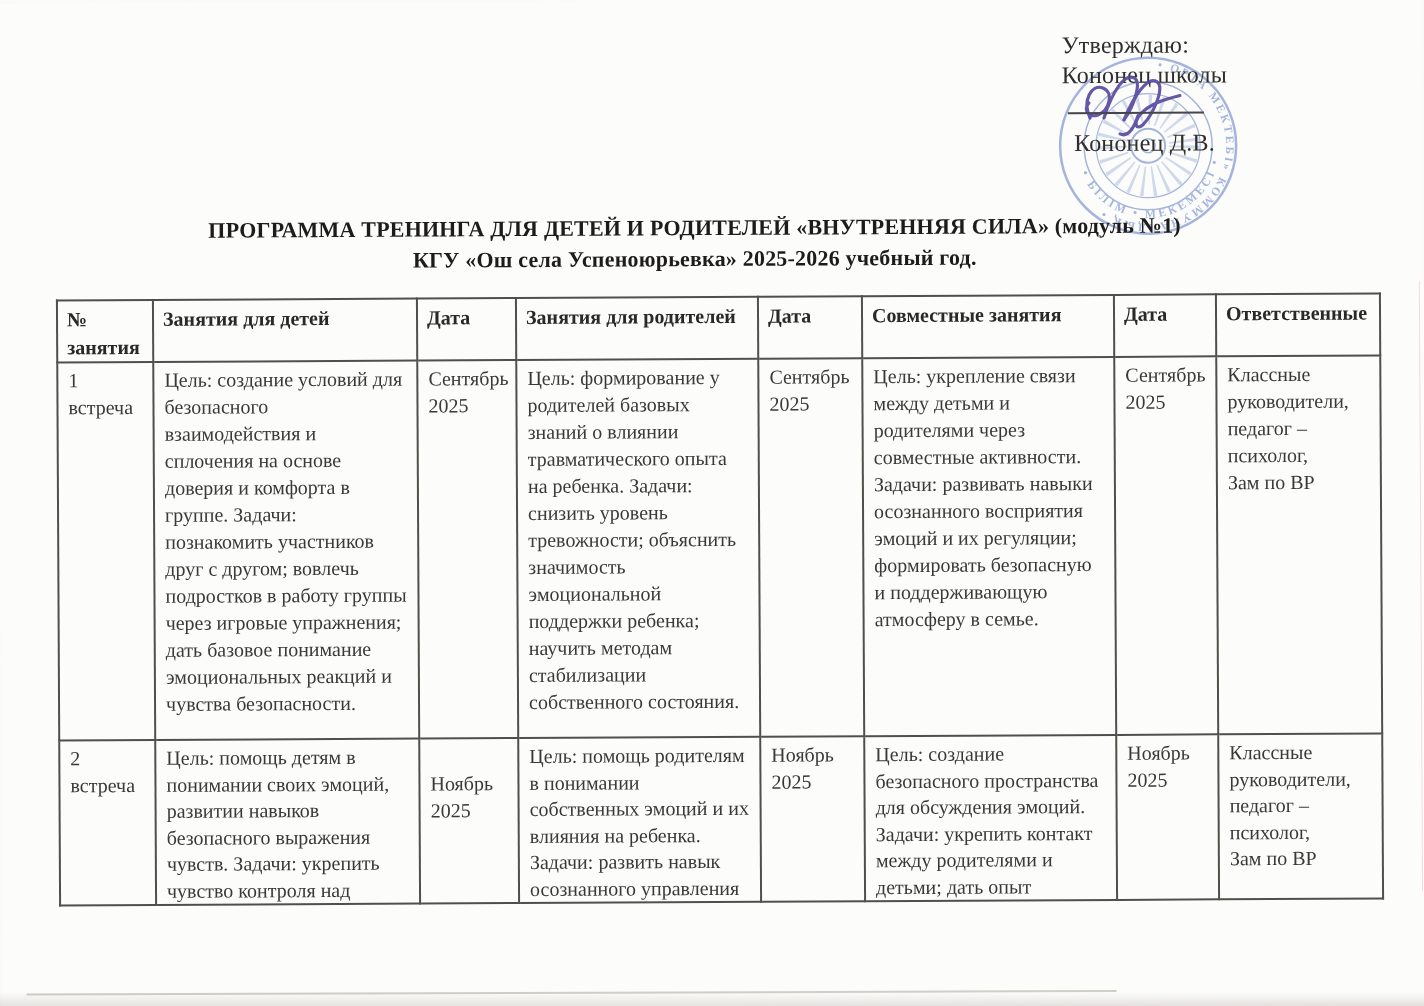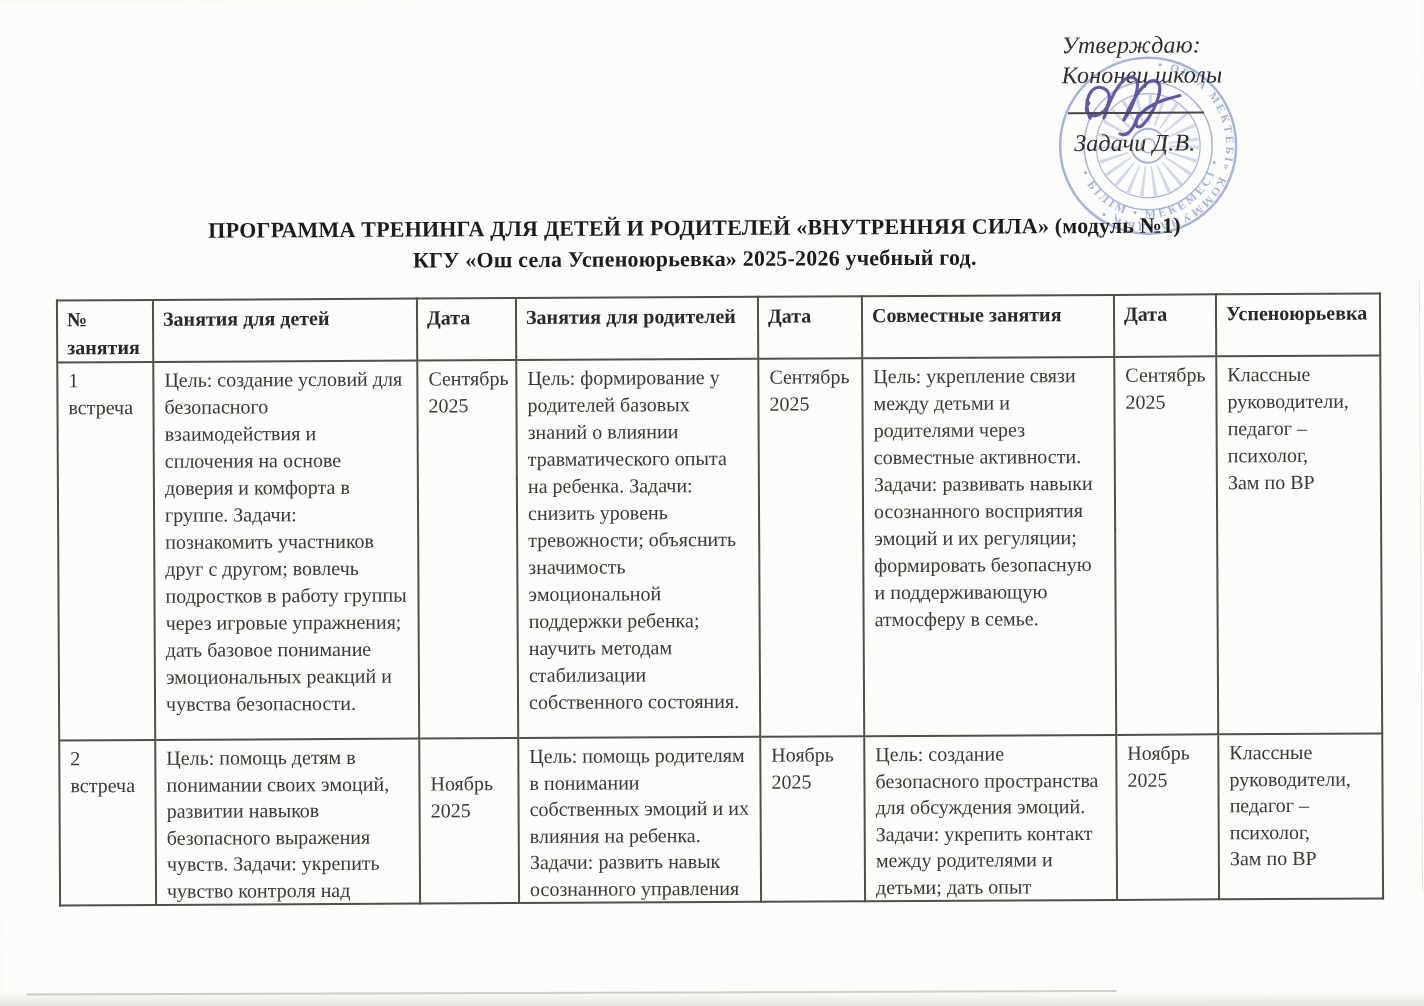--- a/index.html
+++ b/index.html
@@ -2,21 +2,21 @@
 <html><head>
 <meta charset="utf-8">
 <style>
   * { margin:0; padding:0; box-sizing:border-box; }
   html,body { width:1424px; height:1006px; overflow:hidden;
     background:#fbfaf7; font-family:"Liberation Serif","DejaVu Serif",serif; }
   .sheet { position:absolute; inset:0; background:#fcfcfa; transform:rotate(-0.3deg); }
 
   
   .approval { position:absolute; left:1050px; top:28px; width:360px; height:220px; }
-  .appr-line { position:absolute; font-size:24px; color:#2f2e2c; letter-spacing:.2px;font-style:italic; }
+  .appr-line { position:absolute; font-size:24px; color:#2f2e2c; letter-spacing:.2px; }
   .appr-1 { left:14px; top:6px; }
   .appr-2 { left:14px; top:36px; }
   .sig-line { position:absolute; left:20px; top:86px; width:136px; border-top:2px solid #47454a; }
   .appr-name { left:26px; top:104px; }
 
   .stamp { position:absolute; left:2px; top:22px; opacity:.55; }
   .signature { position:absolute; left:28px; top:40px; }
 
   
   .title-wrap { position:absolute; top:212px; left:0; width:1392px; text-align:center;
@@ -79,21 +79,21 @@
     <svg class="signature" width="140" height="82" viewBox="0 0 140 82">
       <g fill="none" stroke="#584aa0" stroke-width="3.2" stroke-linecap="round" opacity=".92">
         <path d="M14 52 C6 34 16 18 27 22 C38 26 34 44 22 49 C13 52 7 44 13 37"></path>
         <path d="M28 52 C37 24 49 8 58 12 C67 16 57 42 48 54"></path>
         <path d="M48 54 C58 30 72 10 81 16 C90 22 76 50 67 59 C60 65 57 58 64 49 C74 37 92 33 104 30"></path>
         <path d="M62 50 C58 62 52 72 44 68"></path>
       </g>
     </svg>
 
     <div class="sig-line"></div>
-    <div class="appr-line appr-name">Задачи Д.В.</div>
+    <div class="appr-line appr-name">Кононец Д.В.</div>
   </div>
 
   <div class="title-wrap">
     <div>ПРОГРАММА ТРЕНИНГА ДЛЯ ДЕТЕЙ И РОДИТЕЛЕЙ «ВНУТРЕННЯЯ СИЛА»  (модуль №1)</div>
     <div>КГУ «Ош села Успеноюрьевка» 2025-2026 учебный год.</div>
   </div>
 
   <table class="plan">
     <colgroup>
       <col style="width:96px">
@@ -108,21 +108,21 @@
     <tbody>
         <tr class="hdr">
       <th>№
 занятия</th>
       <th>Занятия для детей</th>
       <th>Дата</th>
       <th>Занятия для родителей</th>
       <th>Дата</th>
       <th>Совместные занятия</th>
       <th>Дата</th>
-      <th>Успеноюрьевка</th>
+      <th>Ответственные</th>
     </tr>
     <tr class="row-1">
       <td class="num">1
 встреча</td>
       <td>Цель: создание условий для безопасного взаимодействия и сплочения на основе доверия и комфорта в группе. Задачи: познакомить участников друг с другом; вовлечь подростков в работу группы через игровые упражнения; дать базовое понимание эмоциональных реакций и чувства безопасности.</td>
       <td class="date">Сентябрь
 2025</td>
       <td>Цель: формирование у родителей базовых знаний о влиянии травматического опыта на ребенка. Задачи: снизить уровень тревожности; объяснить значимость эмоциональной поддержки ребенка; научить методам стабилизации собственного состояния.</td>
       <td class="date">Сентябрь
 2025</td>

